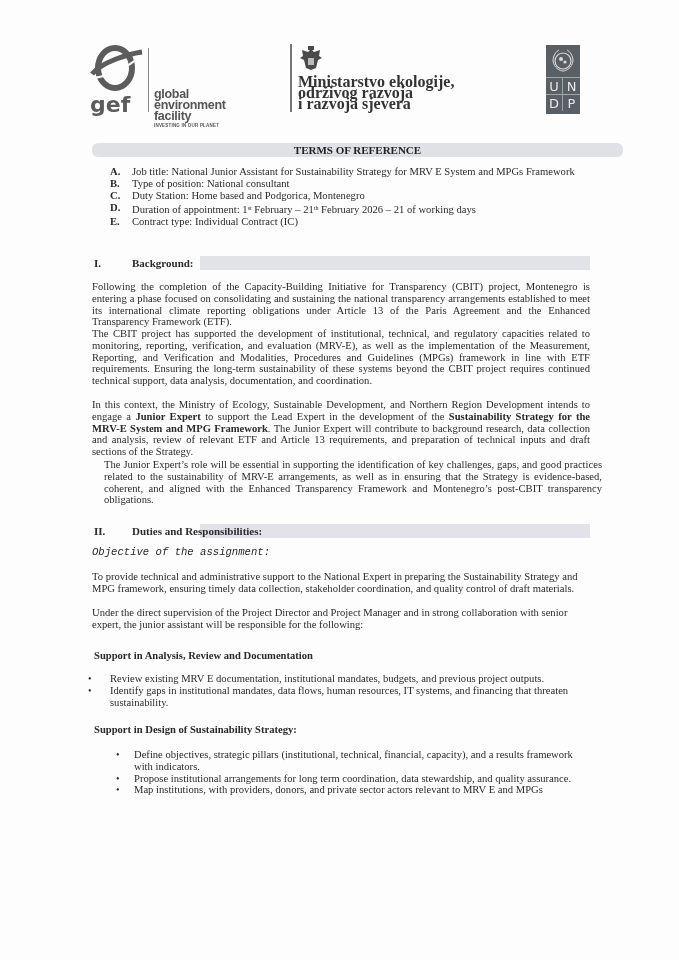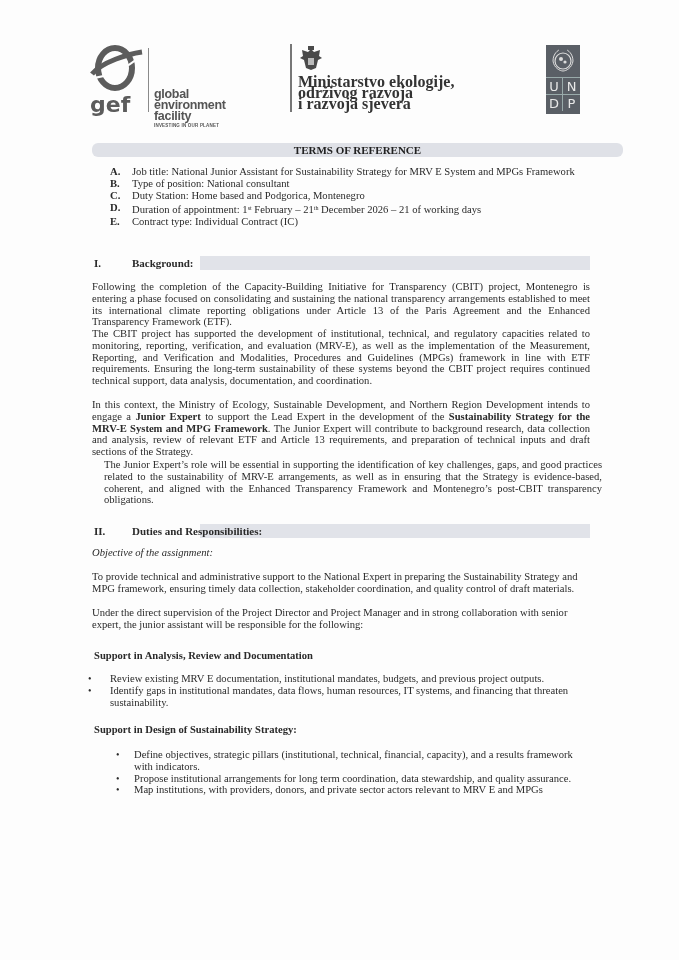--- a/index.html
+++ b/index.html
@@ -118,21 +118,21 @@
       <span>National consultant</span>
     </div>
     <div class="item">
       <span class="letter">C.</span>
       <b>Duty Station:</b>
       <span> Home based and Podgorica, Montenegro</span>
     </div>
     <div class="item">
       <span class="letter">D.</span>
       <b>Duration of appointment:</b>
-      <span>1</span><sup>st</sup><span> February –  21</span><sup>th</sup><span>  December 2026 – 21 of working days</span>
+      <span>1</span><sup>st</sup><span> February –  21</span><sup>th</sup><span>  February 2026 – 21 of working days</span>
     </div>
     <div class="item">
       <span class="letter">E.</span>
       <b>Contract type:</b>
       <span>Individual Contract (IC)</span>
     </div>
   </div>
 
   <div class="sec-head" style="top:256px;">
     <div class="shade"></div>
@@ -144,21 +144,21 @@
   <div class="para" style="top:328px;">The CBIT project has supported the development of institutional, technical, and regulatory capacities related to monitoring, reporting, verification, and evaluation (MRV-E), as well as the implementation of the Measurement, Reporting, and Verification and Modalities, Procedures and Guidelines (MPGs) framework in line with ETF requirements. Ensuring the long-term sustainability of these systems beyond the CBIT project requires continued technical support, data analysis, documentation, and coordination.</div>
   <div class="para" style="top:399px;"><span> In this context, the Ministry of Ecology, Sustainable Development, and Northern Region Development intends to engage a </span><b>Junior Expert</b><span> to support the Lead Expert in the development of the </span><b>Sustainability Strategy for the MRV-E System and MPG Framework</b><span>. The Junior Expert will contribute to background research, data collection and analysis, review of relevant ETF and Article 13 requirements, and preparation of technical inputs and draft sections of the Strategy.</span></div>
   <div class="para" style="top:459px;margin-left:12px;"> The Junior Expert’s role will be essential in supporting the identification of key challenges, gaps, and good practices related to the sustainability of MRV-E arrangements, as well as in ensuring that the Strategy is evidence-based, coherent, and aligned with the Enhanced Transparency Framework and Montenegro’s post-CBIT transparency obligations.</div>
 
   <div class="sec-head" style="top:524px;">
     <div class="shade"></div>
     <span class="sec-num">II.</span>
     <span class="sec-label">Duties and Responsibilities:</span>
   </div>
 
-  <div class="para italic" style="top:547px;">Objective of the assignment:</div>
+  <div class="para italic" style="top:547px;font-family:Liberation Mono, monospace;">Objective of the assignment:</div>
   <div class="para" style="top:571px; text-align:left;">To provide technical and administrative support to the National Expert in preparing the Sustainability Strategy and MPG framework, ensuring timely data collection, stakeholder coordination, and quality control of draft materials.</div>
   <div class="para" style="top:607px; text-align:left;">Under the direct supervision of the Project Director and Project Manager and in strong collaboration with senior expert, the junior assistant will be responsible for the following:</div>
 
   <div class="subhead" style="top:650px;">Support in Analysis, Review and Documentation</div>
   <div class="blist" style="left:88px; top:673px; width:502px;">
     <div class="bitem" style="padding-left:22px;">
       <span class="dot" style="left:0;">•</span>
       <span>Review existing MRV E documentation, institutional mandates, budgets, and previous project outputs.</span>
     </div>
     <div class="bitem" style="padding-left:22px;">

